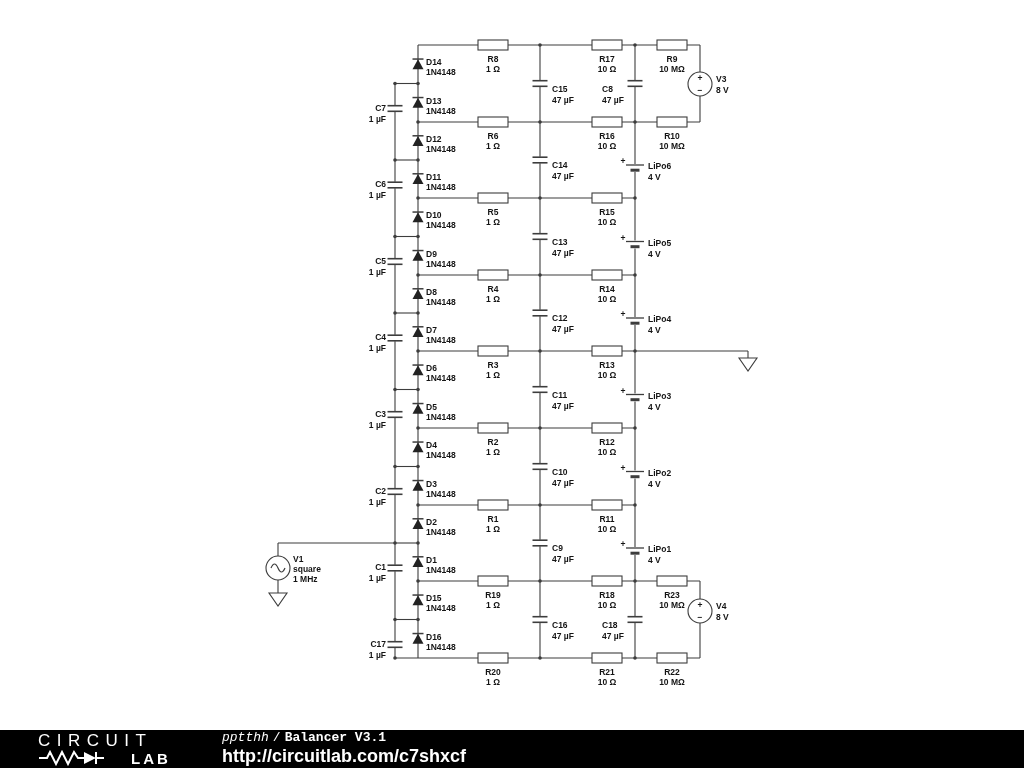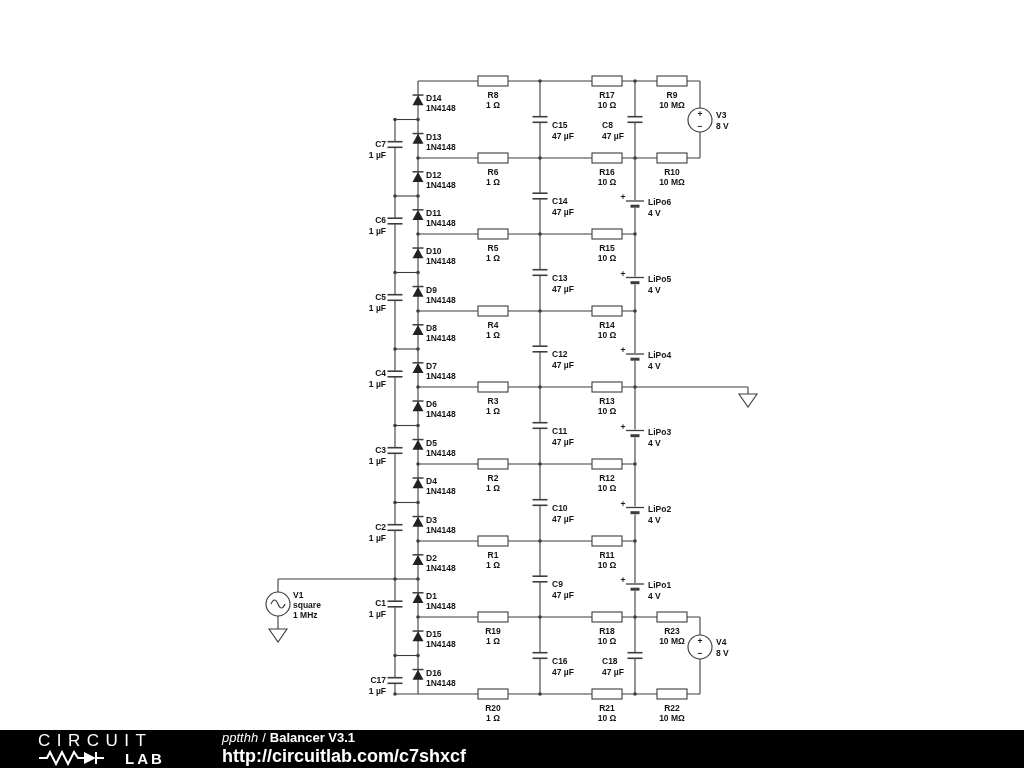--- a/index.html
+++ b/index.html
@@ -1,30 +1,30 @@
 <!DOCTYPE html>
 <html><head>
 <meta charset="utf-8">
 <title>Balancer V3.1</title>
 <style>
   * { box-sizing: border-box; margin: 0; padding: 0; }
   html,body { width:1024px; height:768px; background:#fff; font-family:"Liberation Sans",sans-serif; position:relative; overflow:hidden; }
-  .schematic-wrap { position:absolute; top:0; left:0; width:1024px; height:730px;margin-top:36px; }
+  .schematic-wrap { position:absolute; top:0; left:0; width:1024px; height:730px; }
   #schematic { display:block; }
   #schematic line, #schematic polyline, #schematic path { stroke:#3d3d3d; fill:none; }
   #schematic text { font-family:"Liberation Sans",sans-serif; font-size:8.5px; font-weight:bold; fill:#141414; stroke:none; }
 
   .footer { position:absolute; left:0; bottom:0; width:1024px; height:38px; background:#000; color:#fff;
             display:flex; align-items:center; padding-left:38px; }
   .logo { display:flex; flex-direction:column; justify-content:center; width:150px; cursor:pointer; }
   .logo-top { font-size:17px; letter-spacing:6.5px; font-weight:400; color:#fff; line-height:1; }
-  .logo-bottom { display:flex; align-items:center; gap:9px; margin-top:1px; height:16px; }
+  .logo-bottom { display:flex; align-items:center; gap:15px; margin-top:1px; height:16px; }
   .logo-lab { font-size:15px; font-weight:bold; letter-spacing:3px; line-height:1; }
   .meta { display:flex; flex-direction:column; line-height:1.2; margin-left:34px; }
-  .title-line { font-size:13px; }
+  .title-line { font-size:13px;font-family:Liberation Mono, monospace; }
   .author { font-style:italic; }
   .sep { margin:0 4px; }
   .ctitle { font-weight:bold; }
   .url { font-size:18px; font-weight:bold; }
 </style>
 </head>
 <body>
 
 <div class="schematic-wrap">
   <svg id="schematic" width="1024" height="730" viewBox="0 0 1024 730">

